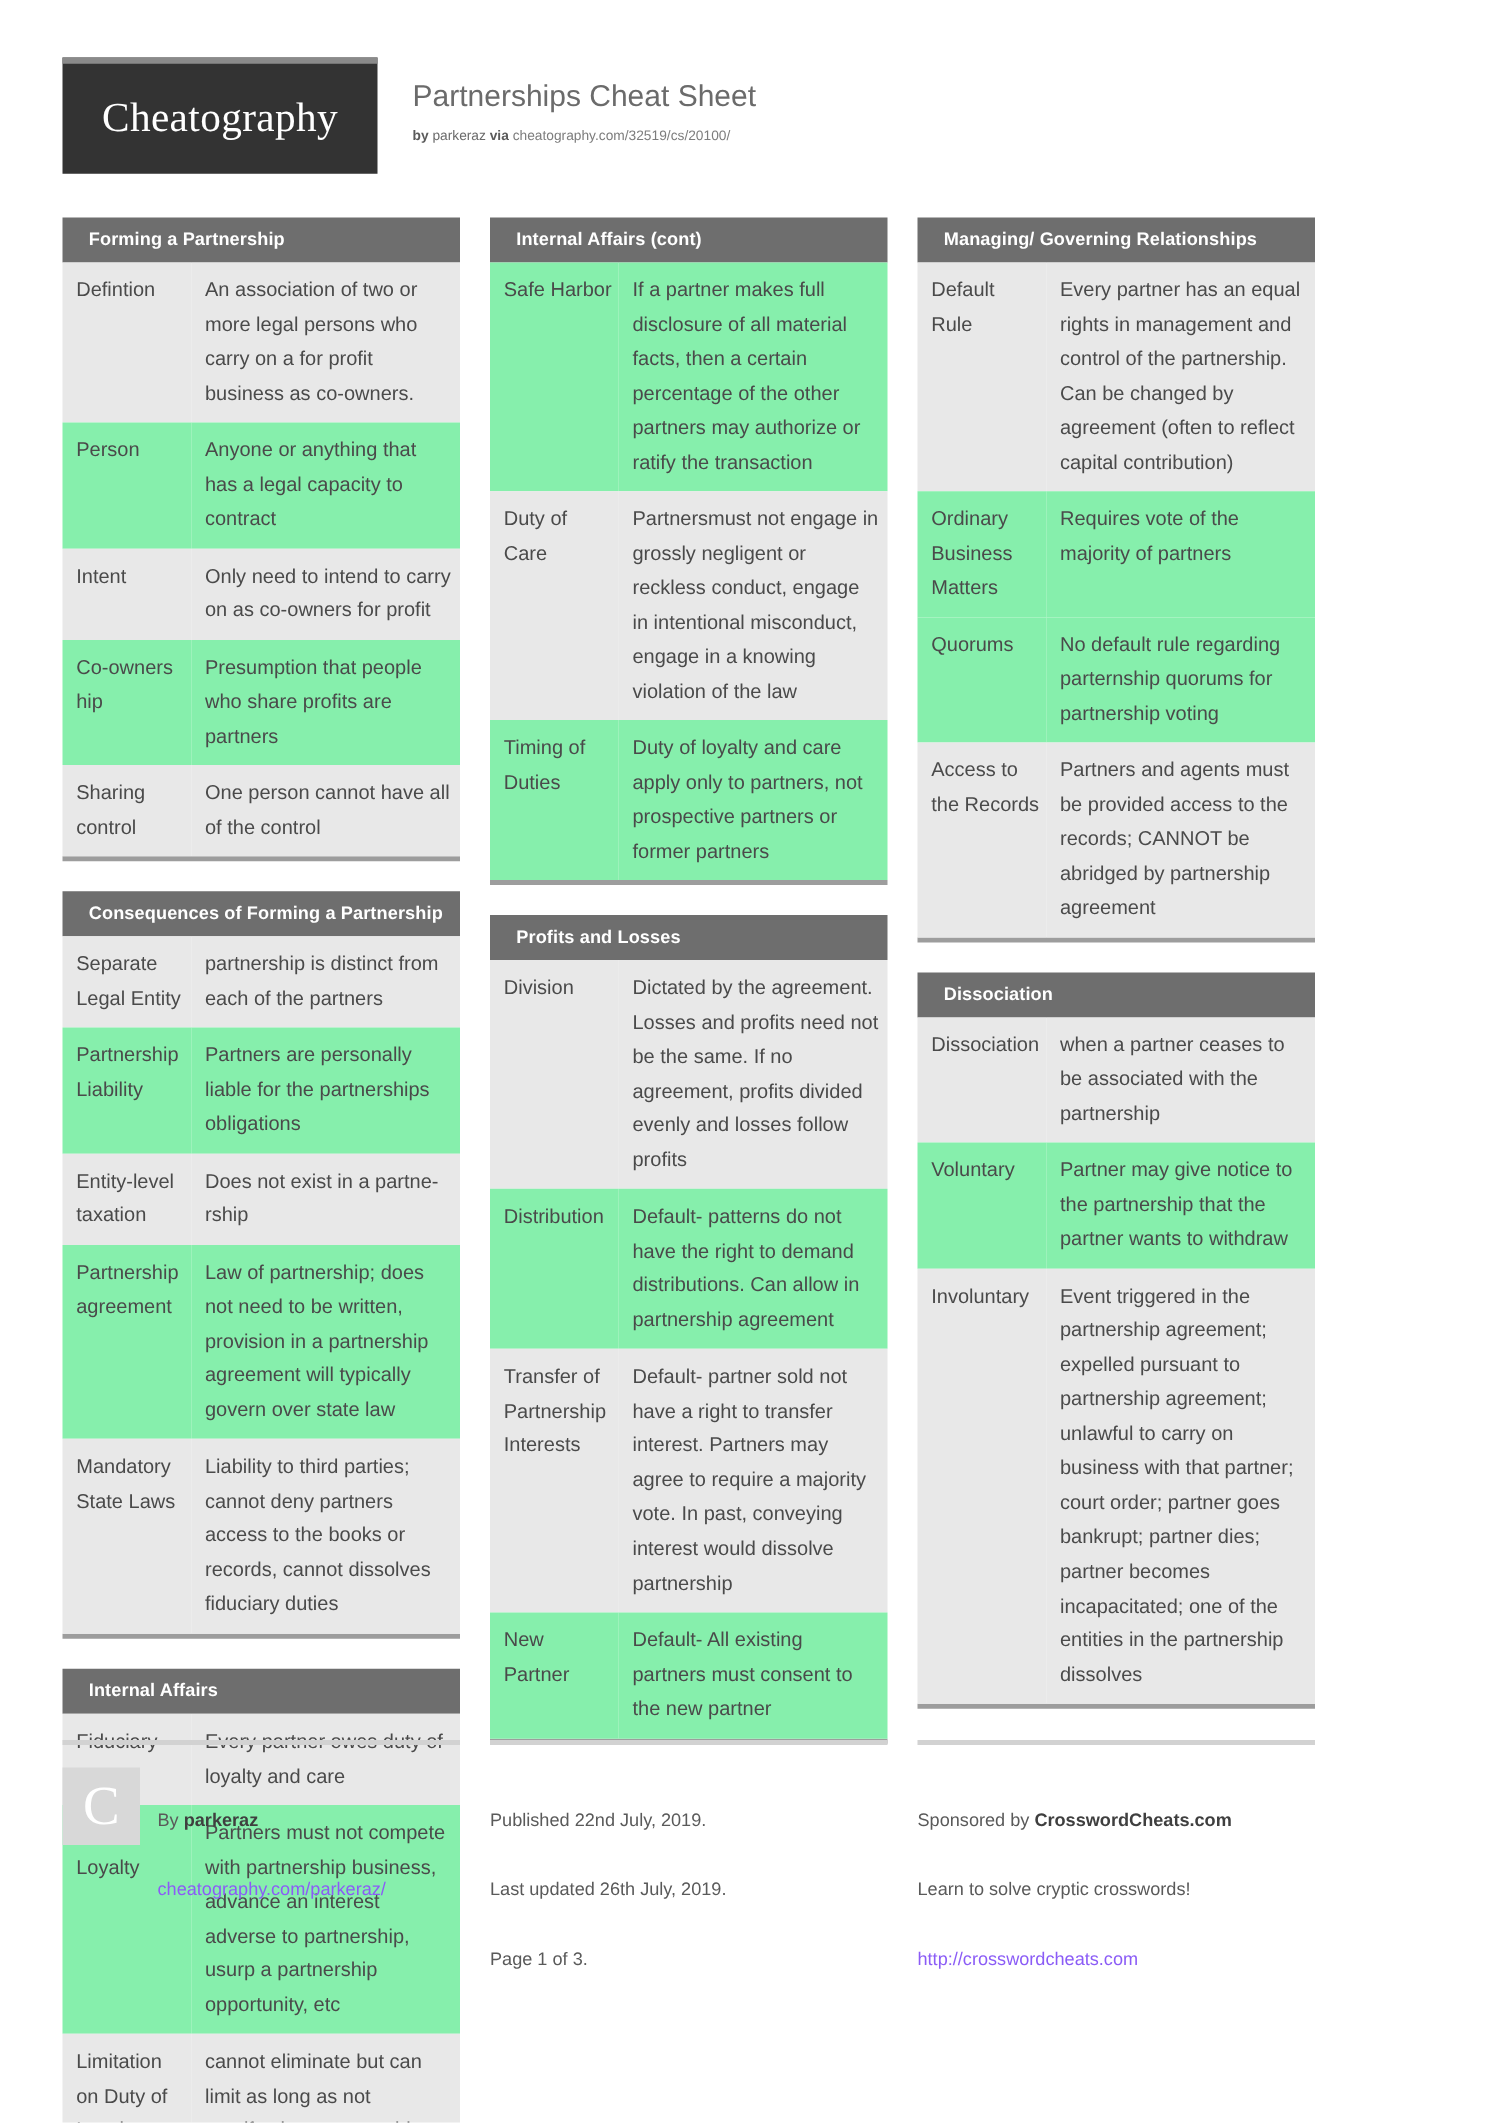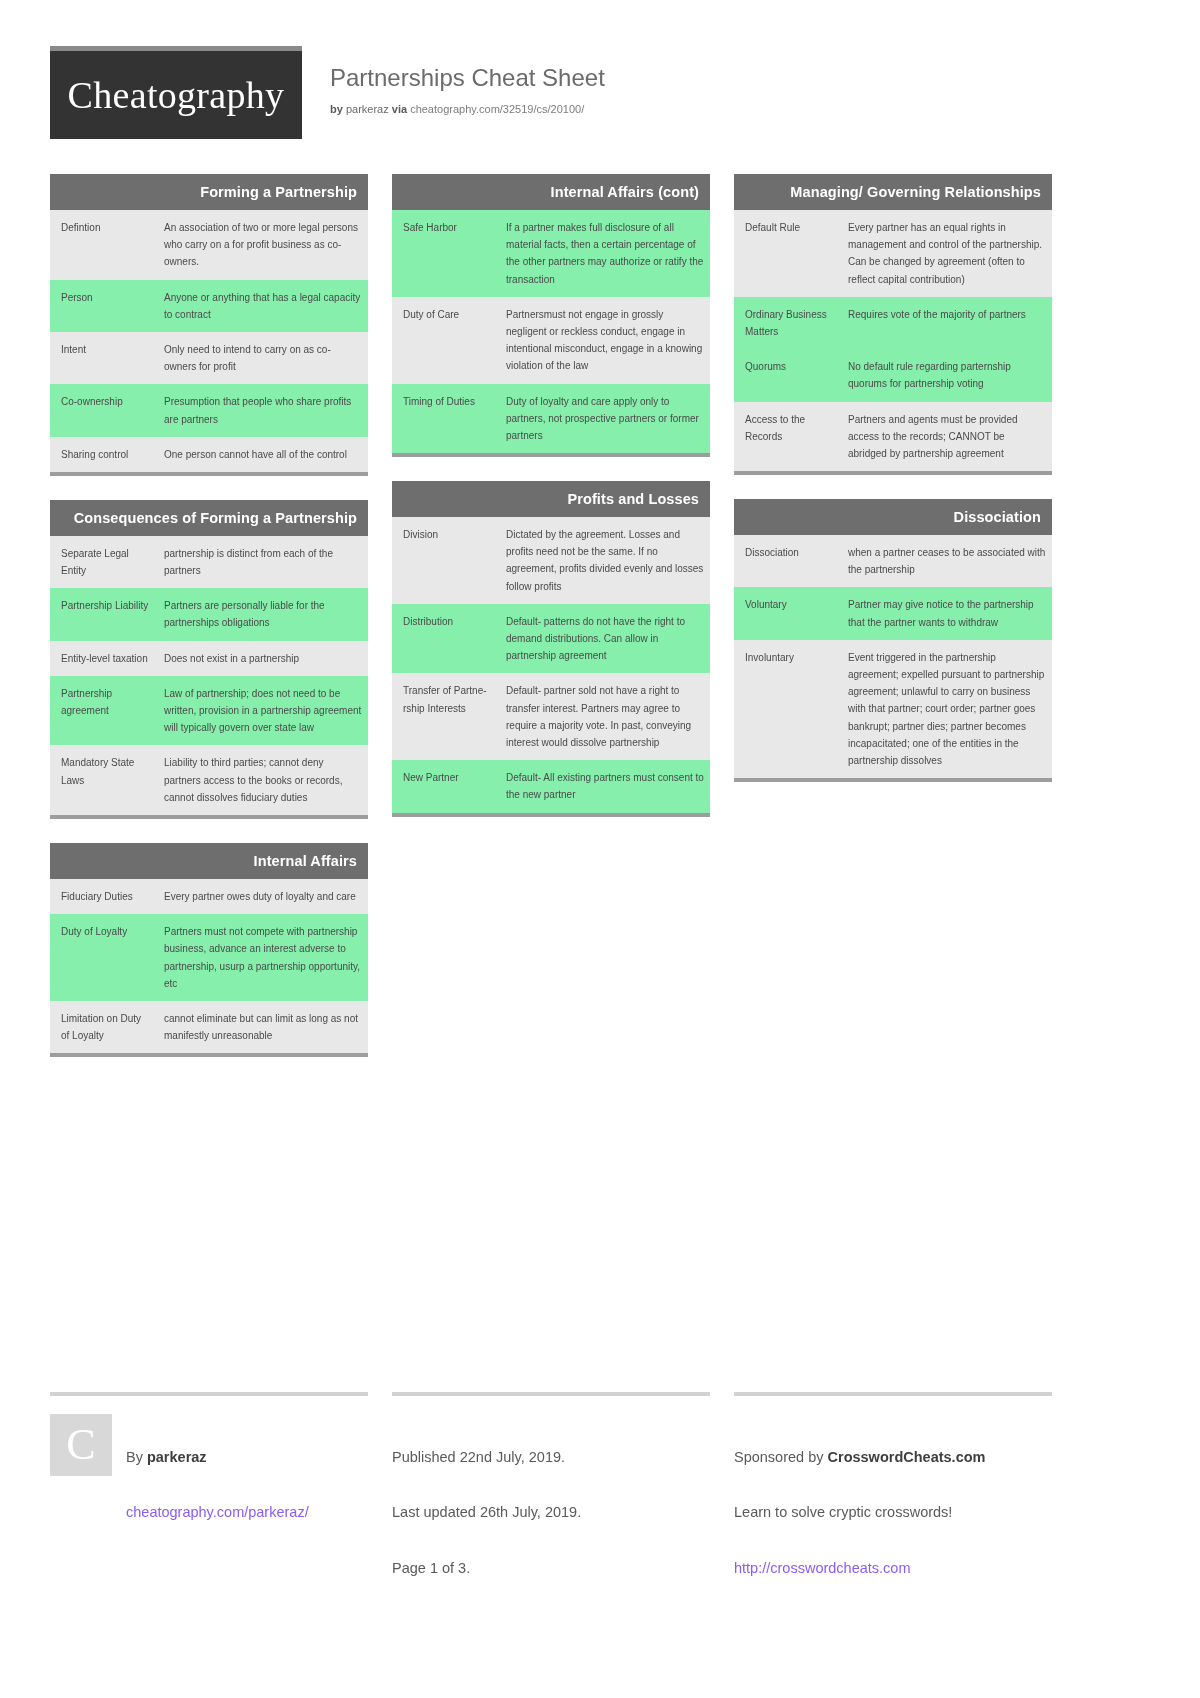--- a/index.html
+++ b/index.html
@@ -35,21 +35,21 @@
     background: #333333;
     border-top: 5px solid #8a8a8a;
     display: flex;
     align-items: center;
     justify-content: center;
     flex: none;
   }
   .logo-text {
     color: #ffffff;
     font-family: "Liberation Serif", serif;
-    font-size: 38px;
+    font-size: 33px;
     letter-spacing: 0.3px;
   }
   .header-text {
     padding-left: 28px;
     padding-top: 16px;
   }
   .sheet-title {
     font-size: 24px;
     color: #6b6b6b;
     font-weight: normal;
@@ -74,30 +74,29 @@
   .column { width: 318px; flex: none; }
 
   .block { margin-bottom: 24px; border-bottom: 4px solid #9d9d9d; }
   .block-title {
     background: #6e6e6e;
     color: #ffffff;
     font-size: 14.5px;
     font-weight: bold;
     padding: 10px 11px 10px 21px;
     letter-spacing: 0.1px;
-    text-align: right;
   }
   table.block-table {
     width: 100%;
     border-collapse: collapse;
     table-layout: fixed;
   }
   table.block-table td {
     vertical-align: top;
-    font-size: 10px;
+    font-size: 16px;
     line-height: 1.72;
     padding: 9px 6px 9px 11px;
     color: #4a4a4a;
   }
   table.block-table td.k { width: 88px; padding-right: 4px; }
   table.block-table tr.odd td { background: #e8e8e8; }
   table.block-table tr.even td { background: #86efac; }
 
   
   .footer {

